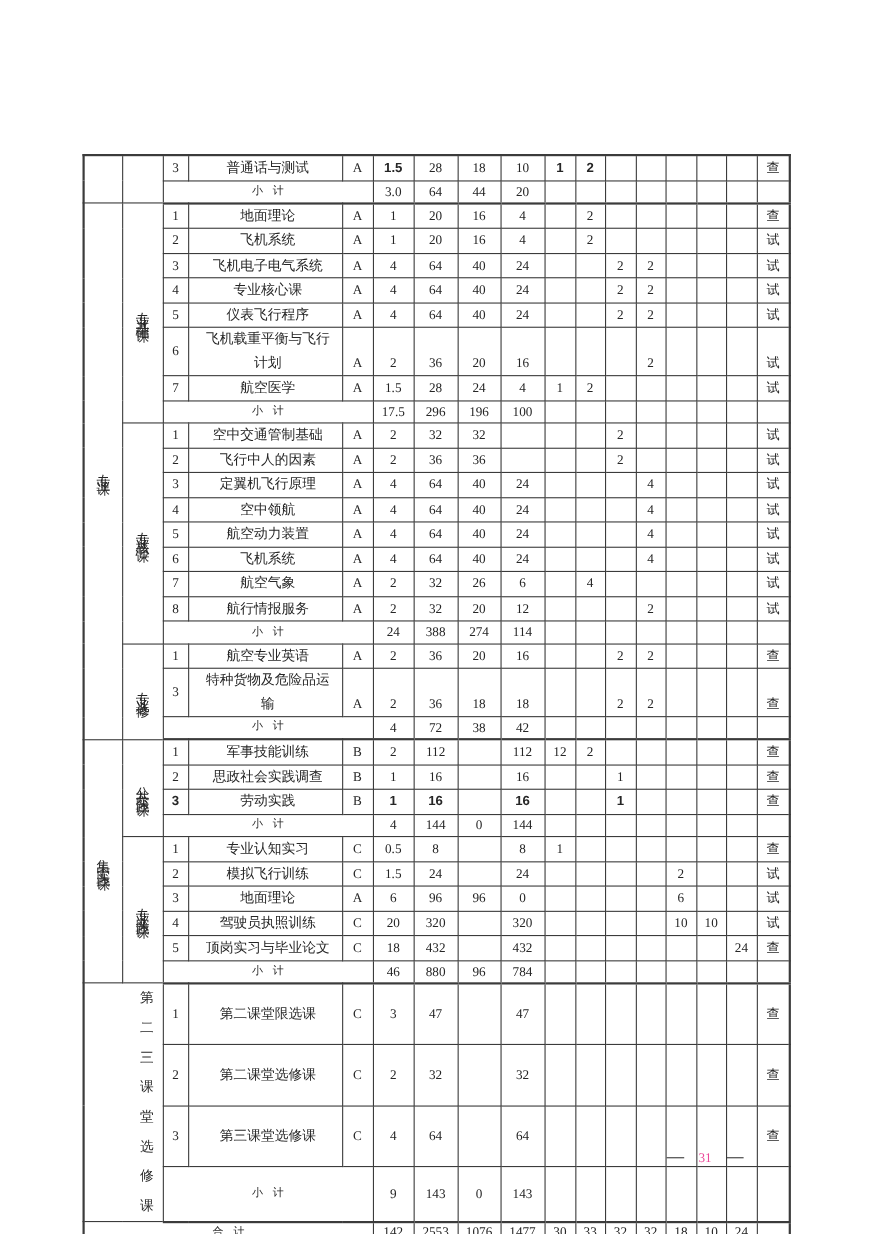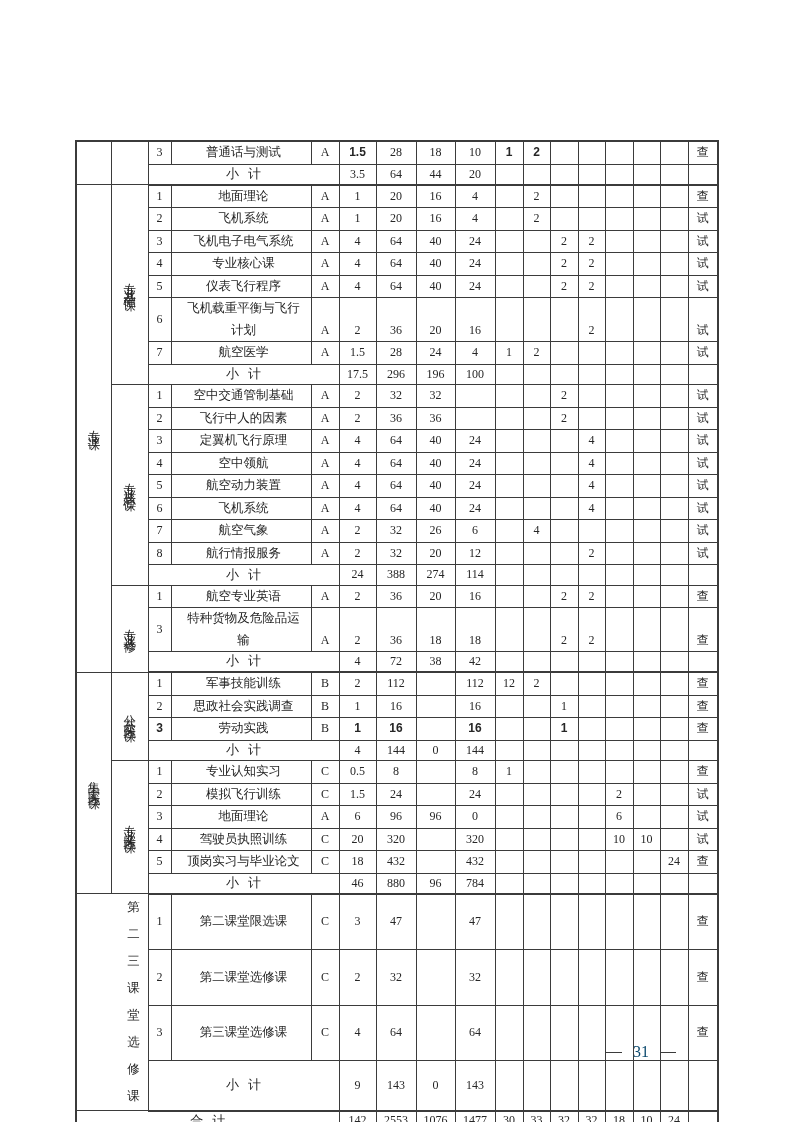--- a/index.html
+++ b/index.html
@@ -23,34 +23,34 @@
     font-size: 12px; line-height: 1.25;
     padding: 0 1px;
     overflow: hidden;
     color: #262626;
   }
   tr.dbl td { height: 43px; }
   tr.tb td { border-bottom-width: 2px; }
   td.nm { text-align: center; padding: 0 2px 0 7px; white-space: pre-line; font-size: 12.5px; line-height: 1.72; }
   td.b  { font-family: "Liberation Sans", "DejaVu Sans", sans-serif; font-weight: 700; font-size: 12px; }
   td.bt { vertical-align: bottom; padding-bottom: 3px; }
-  td.sub, td.tot { font-size: 13px; letter-spacing: 9px; text-indent: 9px; }
+  td.sub, td.tot { font-size: 10px; letter-spacing: 9px; text-indent: 9px; }
   td.ex { font-size: 12px; }
   .vtext {
     display: inline-block;
     writing-mode: vertical-rl; text-orientation: upright;
     letter-spacing: 4px; font-size: 12.5px; line-height: 1.15;
   }
   .htext2 { white-space: pre-line; font-size: 12.5px; line-height: 27px; letter-spacing: 1.5px; padding-left: 44px; }
   .footer {
     position: absolute; left: 606px; top: 1044px; width: 70px; height: 16px;
     display: flex; align-items: center; justify-content: space-between;
   }
   .dash { display: inline-block; width: 16px; height: 1px; background: #3b3b3b; }
-  .pagenum { font-size: 16px; color: #0c4a6e; }
+  .pagenum { font-size: 12px; color: #ec4899; }
 </style>
 </head>
 <body>
 
 <div class="page">
 
   <table class="curr">
     <colgroup>
       <col style="width:35px">
         <col style="width:37px">
@@ -85,21 +85,21 @@
           <td class="b">2</td>
           <td></td>
           <td></td>
           <td></td>
           <td></td>
           <td></td>
           <td class="ex">查</td>
         </tr>
         <tr class="tb">
           <td colspan="3" class="sub">小计</td>
-          <td>3.5</td>
+          <td>3.0</td>
           <td>64</td>
           <td>44</td>
           <td>20</td>
           <td></td>
           <td></td>
           <td></td>
           <td></td>
           <td></td>
           <td></td>
           <td></td>

